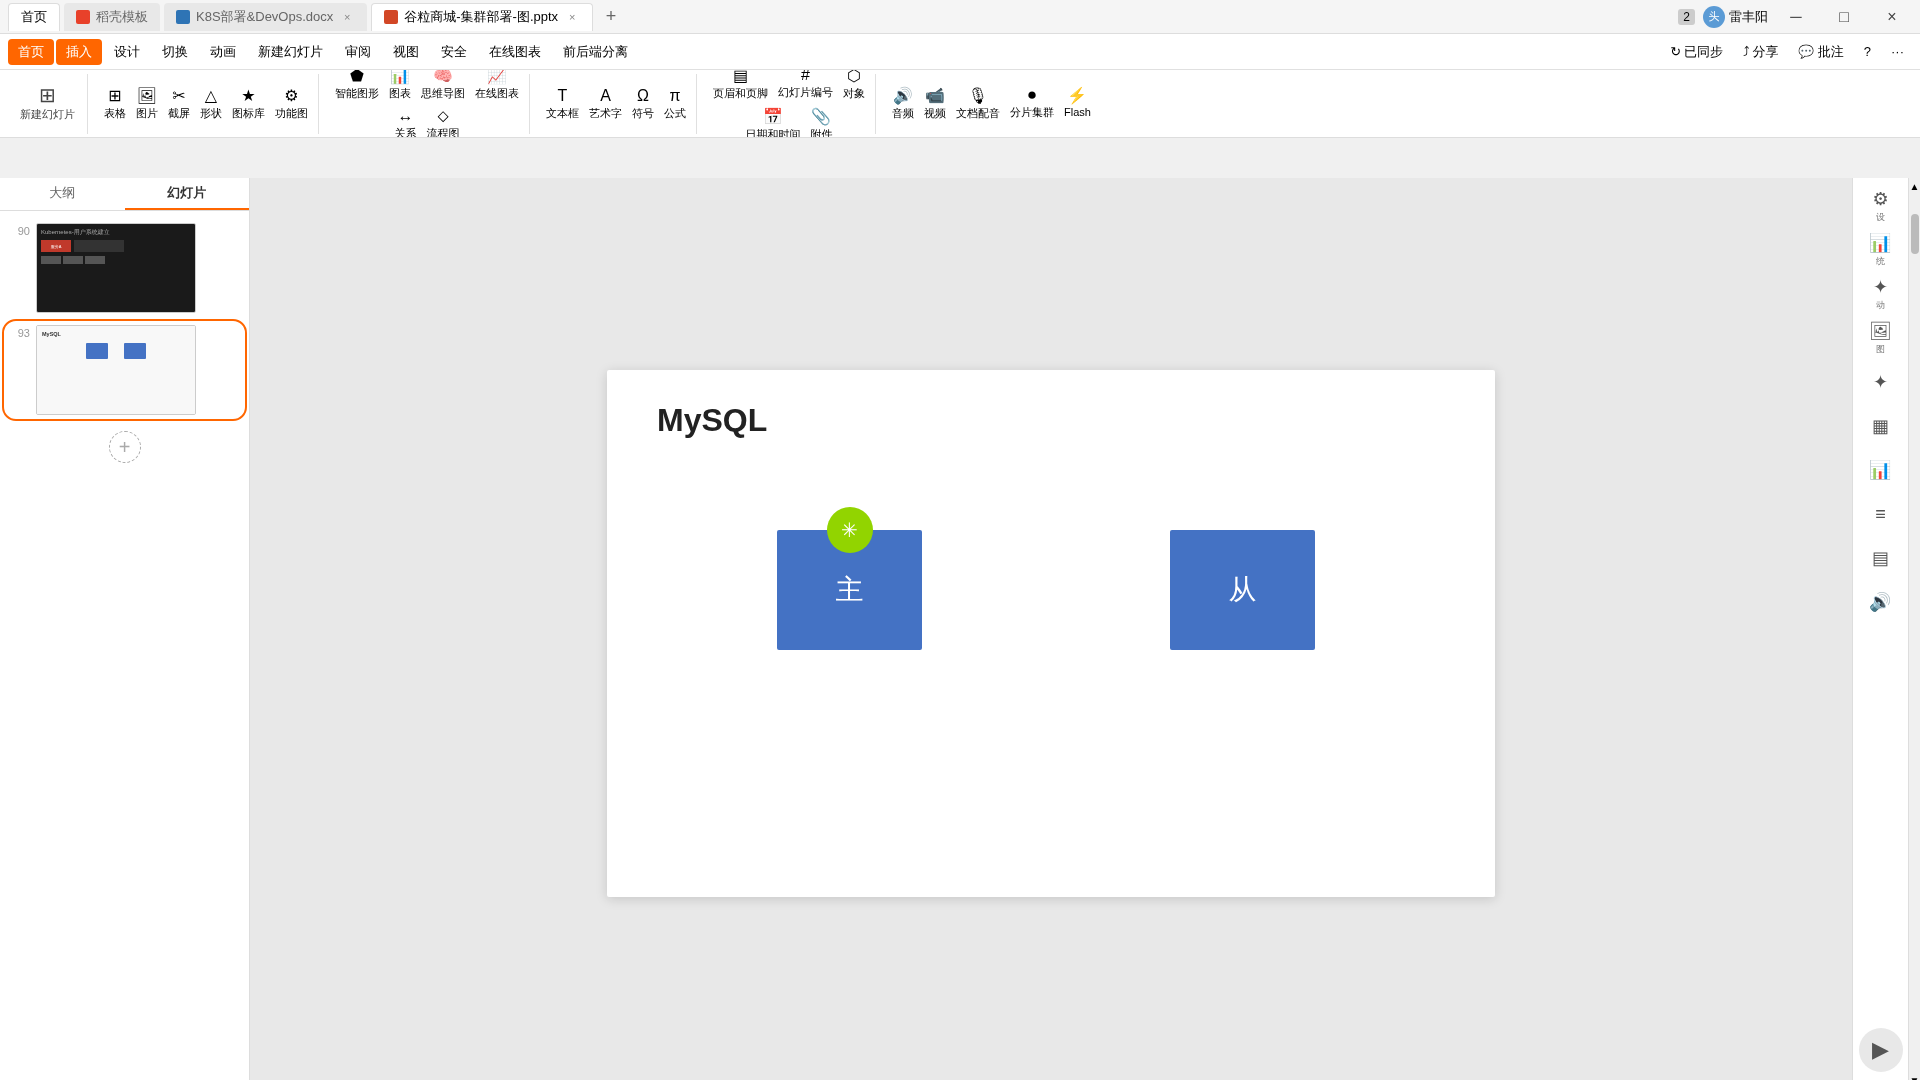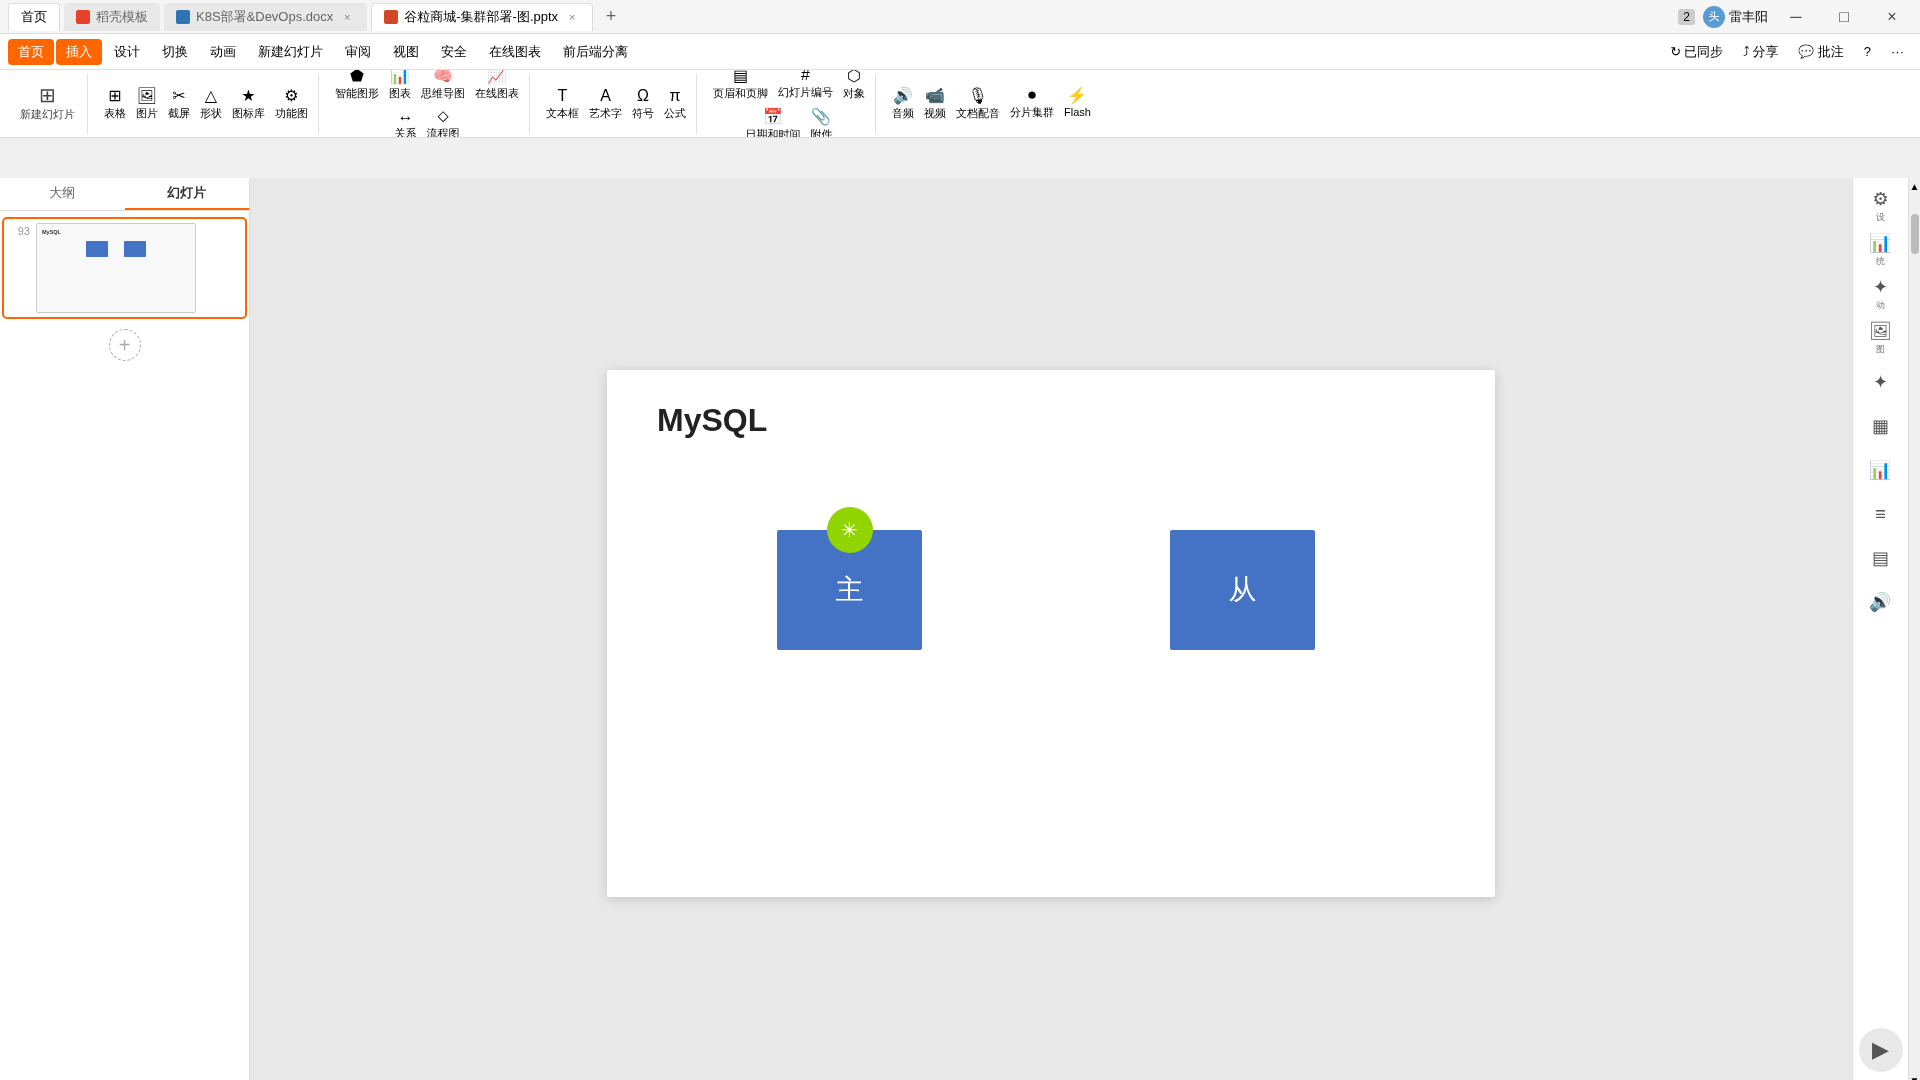--- a/index.html
+++ b/index.html
@@ -70,21 +70,21 @@
     .sidebar-tab {
       flex: 1; text-align: center; padding: 6px; font-size: 13px; cursor: pointer;
       color: #666;
     }
     .sidebar-tab.active { color: #333; border-bottom: 2px solid #ff6600; font-weight: bold; }
     .slide-list { flex: 1; overflow-y: auto; padding: 8px 4px; }
     .slide-item {
       display: flex; align-items: flex-start; gap: 6px; padding: 4px;
       margin-bottom: 4px; cursor: pointer; border-radius: 3px;
     }
-    .slide-item.active { outline: 2px solid #ff6600; border-radius: 3px; }
+    .slide-item.active { outline: 2px solid #ff6600; border-radius: 12px; }
     .slide-num { font-size: 11px; color: #999; min-width: 22px; text-align: right; margin-top: 2px; }
     .slide-thumb {
       width: 160px; height: 90px; background: #f8f8f8; border: 1px solid #ccc;
       border-radius: 2px; overflow: hidden; position: relative; flex-shrink: 0;
     }
 
     
     #canvas-area {
       flex: 1; background: #e8e8e8; display: flex; flex-direction: column;
       align-items: center; justify-content: center; position: relative; overflow: hidden;
@@ -340,20 +340,37 @@
 
 <div id="main">
 
   <div id="sidebar">
     <div class="sidebar-tabs">
       <div class="sidebar-tab">大纲</div>
       <div class="sidebar-tab active">幻灯片</div>
     </div>
     <div class="slide-list">
 
+      <div class="slide-item">
+        <span class="slide-num">90</span>
+        <div class="slide-thumb">
+          <div style="width:100%;height:100%;background:#1a1a1a;padding:4px;color:white;font-size:5px;">
+            <div style="font-size:6px;margin-bottom:3px;color:#aaa;">Kubernetes-用户系统建立</div>
+            <div style="display:flex;gap:3px;flex-wrap:wrap;">
+              <div style="background:#c0392b;width:30px;height:12px;font-size:4px;color:white;display:flex;align-items:center;justify-content:center;">服务A</div>
+              <div style="width:50px;height:12px;background:#333;font-size:4px;color:#aaa;"></div>
+            </div>
+            <div style="margin-top:4px;display:flex;gap:2px;">
+              <div style="background:#555;width:20px;height:8px;"></div>
+              <div style="background:#555;width:20px;height:8px;"></div>
+              <div style="background:#555;width:20px;height:8px;"></div>
+            </div>
+          </div>
+        </div>
+      </div>
 
 
 
       <div class="slide-item active" style="outline:2px solid #ff6600;">
         <span class="slide-num">93</span>
         <div class="slide-thumb">
           <div style="width:100%;height:100%;background:#f8f8f8;padding:5px;">
             <div style="font-size:5.5px;font-weight:bold;margin-bottom:4px;color:#333;">MySQL</div>
             <div style="display:flex;gap:16px;justify-content:center;margin-top:6px;">
               <div style="width:22px;height:16px;background:#4472c4;border-radius:1px;"></div>

